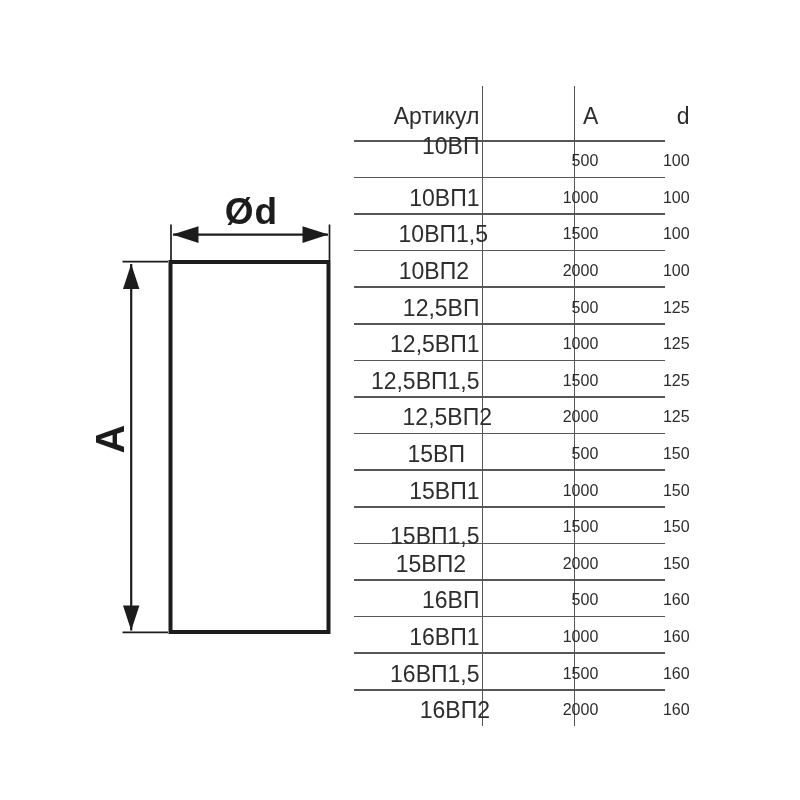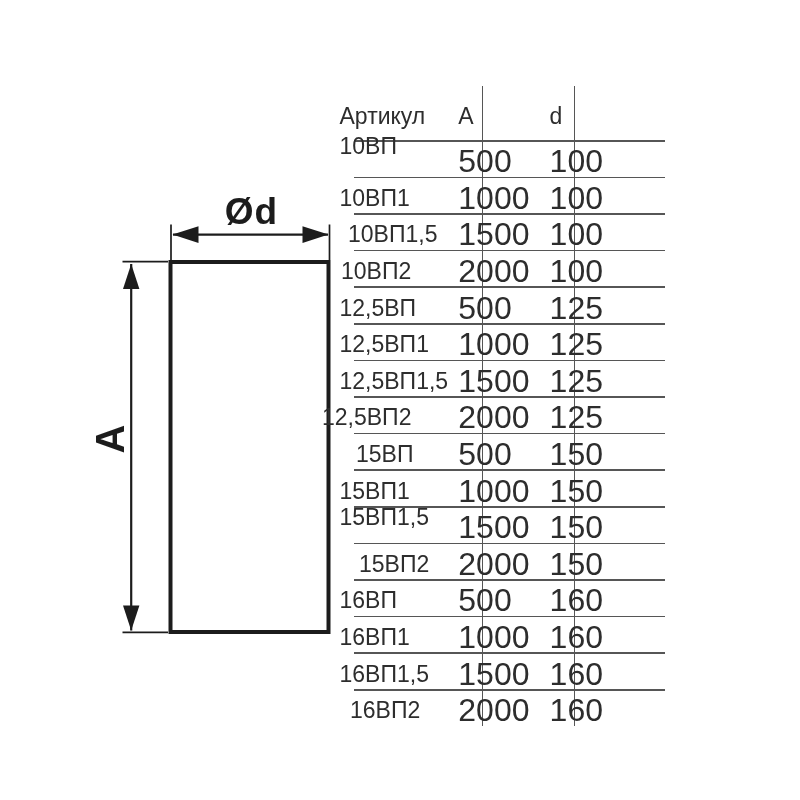--- a/index.html
+++ b/index.html
@@ -1,18 +1,18 @@
 <!DOCTYPE html>
 <html><head><meta charset="utf-8"><title>t</title><style>
 html,body{margin:0;padding:0}
 body{width:800px;height:800px;background:#ffffff;font-family:"Liberation Sans",sans-serif;position:relative;overflow:hidden}
 .hl{position:absolute;height:1.5px;background:#565656}
 .vl{position:absolute;width:1.5px;background:#565656}
-.cell{position:absolute;width:140.0px;text-align:left;font-size:23px;color:#2d2d2d;white-space:nowrap}
-.num{font-size:32px}
+.cell{position:absolute;width:140.0px;text-align:right;font-size:23px;color:#2d2d2d;white-space:nowrap}
+.num{font-size:16px}
 </style></head>
 <body>
 <svg width="800" height="800" viewBox="0 0 800 800" style="position:absolute;left:0;top:0">
 <g stroke="#1c1c1c" fill="none">
 <rect x="170.5" y="262" width="158" height="370" stroke-width="4"></rect>
 <line x1="171" y1="224.5" x2="171" y2="260" stroke-width="1.7"></line>
 <line x1="329.5" y1="224.5" x2="329.5" y2="260" stroke-width="1.7"></line>
 <line x1="173" y1="234.6" x2="328" y2="234.6" stroke-width="2.2"></line>
 <line x1="122.5" y1="261.6" x2="168" y2="261.6" stroke-width="1.7"></line>
 <line x1="122.5" y1="632.4" x2="168" y2="632.4" stroke-width="1.7"></line>
@@ -50,45 +50,45 @@
 <div class="cell" style="left:549.6px;top:88.6px;height:54.7px;line-height:54.7px">d</div>
 <div class="cell" style="left:339.5px;top:128px;height:36.6px;line-height:36.6px">10ВП</div>
 <div class="cell num" style="left:458.3px;top:143.20px;height:36.6px;line-height:36.6px">500</div>
 <div class="cell num" style="left:549.6px;top:143.20px;height:36.6px;line-height:36.6px">100</div>
 <div class="cell" style="left:339.5px;top:179.80px;height:36.6px;line-height:36.6px">10ВП1</div>
 <div class="cell num" style="left:458.3px;top:179.80px;height:36.6px;line-height:36.6px">1000</div>
 <div class="cell num" style="left:549.6px;top:179.80px;height:36.6px;line-height:36.6px">100</div>
 <div class="cell" style="left:348px;top:216.40px;height:36.6px;line-height:36.6px">10ВП1,5</div>
 <div class="cell num" style="left:458.3px;top:216.40px;height:36.6px;line-height:36.6px">1500</div>
 <div class="cell num" style="left:549.6px;top:216.40px;height:36.6px;line-height:36.6px">100</div>
-<div class="cell" style="left:341px;top:253.00px;height:36.6px;line-height:36.6px">10ВП2</div>
+<div class="cell" style="left:329px;top:253.00px;height:36.6px;line-height:36.6px">10ВП2</div>
 <div class="cell num" style="left:458.3px;top:253.00px;height:36.6px;line-height:36.6px">2000</div>
 <div class="cell num" style="left:549.6px;top:253.00px;height:36.6px;line-height:36.6px">100</div>
 <div class="cell" style="left:339.5px;top:289.60px;height:36.6px;line-height:36.6px">12,5ВП</div>
 <div class="cell num" style="left:458.3px;top:289.60px;height:36.6px;line-height:36.6px">500</div>
 <div class="cell num" style="left:549.6px;top:289.60px;height:36.6px;line-height:36.6px">125</div>
 <div class="cell" style="left:339.5px;top:326.20px;height:36.6px;line-height:36.6px">12,5ВП1</div>
 <div class="cell num" style="left:458.3px;top:326.20px;height:36.6px;line-height:36.6px">1000</div>
 <div class="cell num" style="left:549.6px;top:326.20px;height:36.6px;line-height:36.6px">125</div>
 <div class="cell" style="left:339.5px;top:362.80px;height:36.6px;line-height:36.6px">12,5ВП1,5</div>
 <div class="cell num" style="left:458.3px;top:362.80px;height:36.6px;line-height:36.6px">1500</div>
 <div class="cell num" style="left:549.6px;top:362.80px;height:36.6px;line-height:36.6px">125</div>
-<div class="cell" style="left:322px;top:399.40px;height:36.6px;line-height:36.6px">12,5ВП2</div>
+<div class="cell" style="left:352px;top:399.40px;height:36.6px;line-height:36.6px">12,5ВП2</div>
 <div class="cell num" style="left:458.3px;top:399.40px;height:36.6px;line-height:36.6px">2000</div>
 <div class="cell num" style="left:549.6px;top:399.40px;height:36.6px;line-height:36.6px">125</div>
-<div class="cell" style="left:356px;top:436.00px;height:36.6px;line-height:36.6px">15ВП</div>
+<div class="cell" style="left:325px;top:436.00px;height:36.6px;line-height:36.6px">15ВП</div>
 <div class="cell num" style="left:458.3px;top:436.00px;height:36.6px;line-height:36.6px">500</div>
 <div class="cell num" style="left:549.6px;top:436.00px;height:36.6px;line-height:36.6px">150</div>
 <div class="cell" style="left:339.5px;top:472.60px;height:36.6px;line-height:36.6px">15ВП1</div>
 <div class="cell num" style="left:458.3px;top:472.60px;height:36.6px;line-height:36.6px">1000</div>
 <div class="cell num" style="left:549.6px;top:472.60px;height:36.6px;line-height:36.6px">150</div>
-<div class="cell" style="left:339.5px;top:499px;height:36.6px;line-height:36.6px">15ВП1,5</div>
+<div class="cell" style="left:339.5px;top:518px;height:36.6px;line-height:36.6px">15ВП1,5</div>
 <div class="cell num" style="left:458.3px;top:509.20px;height:36.6px;line-height:36.6px">1500</div>
 <div class="cell num" style="left:549.6px;top:509.20px;height:36.6px;line-height:36.6px">150</div>
-<div class="cell" style="left:359px;top:545.80px;height:36.6px;line-height:36.6px">15ВП2</div>
+<div class="cell" style="left:326px;top:545.80px;height:36.6px;line-height:36.6px">15ВП2</div>
 <div class="cell num" style="left:458.3px;top:545.80px;height:36.6px;line-height:36.6px">2000</div>
 <div class="cell num" style="left:549.6px;top:545.80px;height:36.6px;line-height:36.6px">150</div>
 <div class="cell" style="left:339.5px;top:582.40px;height:36.6px;line-height:36.6px">16ВП</div>
 <div class="cell num" style="left:458.3px;top:582.40px;height:36.6px;line-height:36.6px">500</div>
 <div class="cell num" style="left:549.6px;top:582.40px;height:36.6px;line-height:36.6px">160</div>
 <div class="cell" style="left:339.5px;top:619.00px;height:36.6px;line-height:36.6px">16ВП1</div>
 <div class="cell num" style="left:458.3px;top:619.00px;height:36.6px;line-height:36.6px">1000</div>
 <div class="cell num" style="left:549.6px;top:619.00px;height:36.6px;line-height:36.6px">160</div>
 <div class="cell" style="left:339.5px;top:655.60px;height:36.6px;line-height:36.6px">16ВП1,5</div>
 <div class="cell num" style="left:458.3px;top:655.60px;height:36.6px;line-height:36.6px">1500</div>

